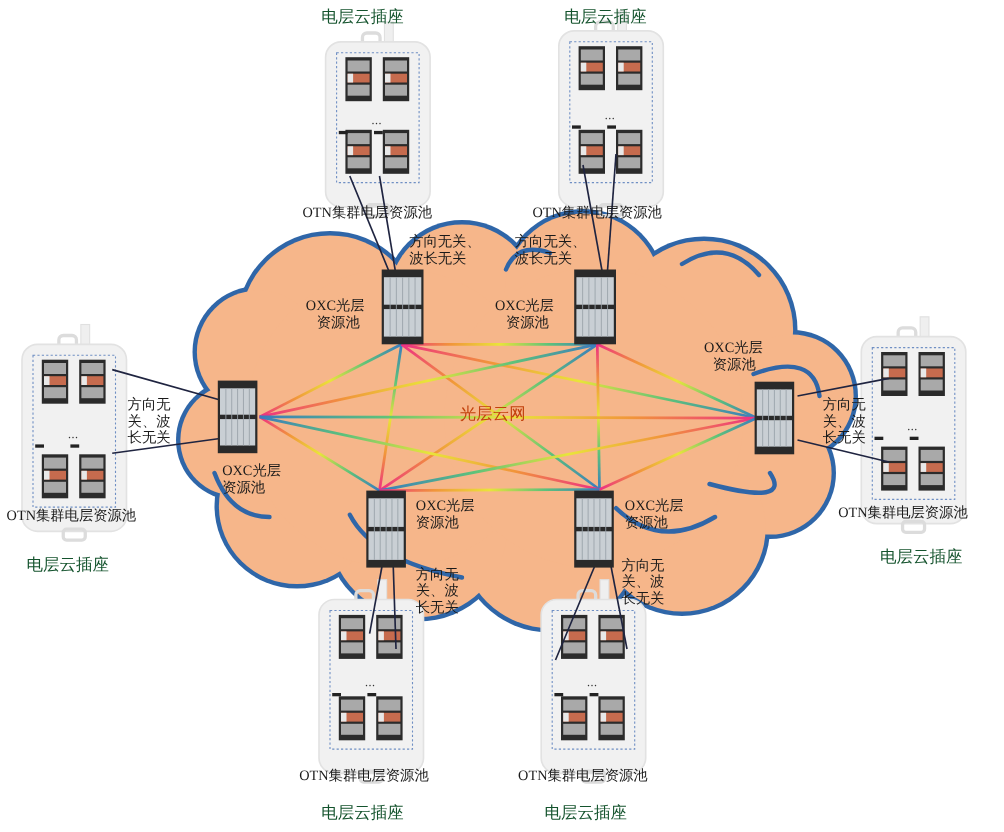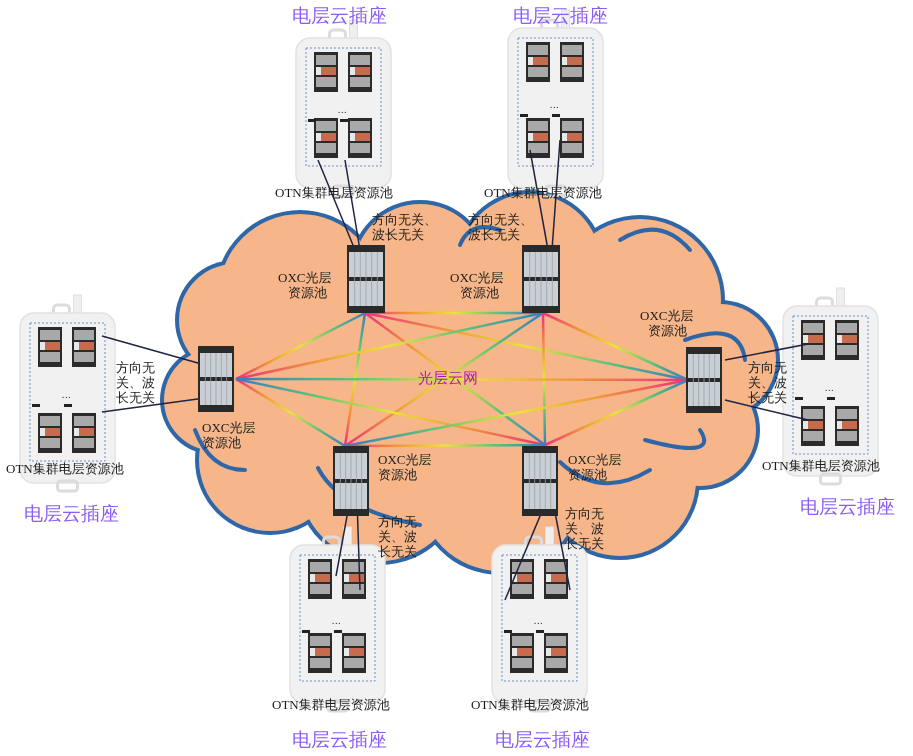--- a/index.html
+++ b/index.html
@@ -1,20 +1,20 @@
 <!DOCTYPE html>
 <html><head>
 <meta charset="utf-8">
 <style>
   html,body{margin:0;padding:0;background:#ffffff;}
   #stage{position:relative;width:913px;height:756px;overflow:hidden;background:#fff;font-family:"DejaVu Serif","Liberation Serif",serif;}
   svg{position:absolute;left:0;top:0;}
   .lbl{position:absolute;font-family:Liberation Serif, serif;color:#1a1a1a;font-size:13px;line-height:15px;white-space:nowrap;}
-  .red{color:#8b5cf6;font-family:"DejaVu Sans","Liberation Sans",sans-serif;font-size:19px;}
-  .center{color:#a21caf;font-family:Liberation Sans, sans-serif;font-size:15px;}
+  .red{color:#14532d;font-family:"DejaVu Sans","Liberation Sans",sans-serif;font-size:15px;}
+  .center{color:#c2410c;font-family:Liberation Serif, serif;font-size:15px;}
 </style>
 </head>
 <body>
 
 <div id="stage">
   <svg id="svg" width="913" height="756" viewBox="0 0 913 756">
     <defs>
       <linearGradient id="rb" x1="0" y1="0" x2="1" y2="0">
         <stop offset="0" stop-color="#ee2e84"></stop>
         <stop offset="0.35" stop-color="#f1953a"></stop>

